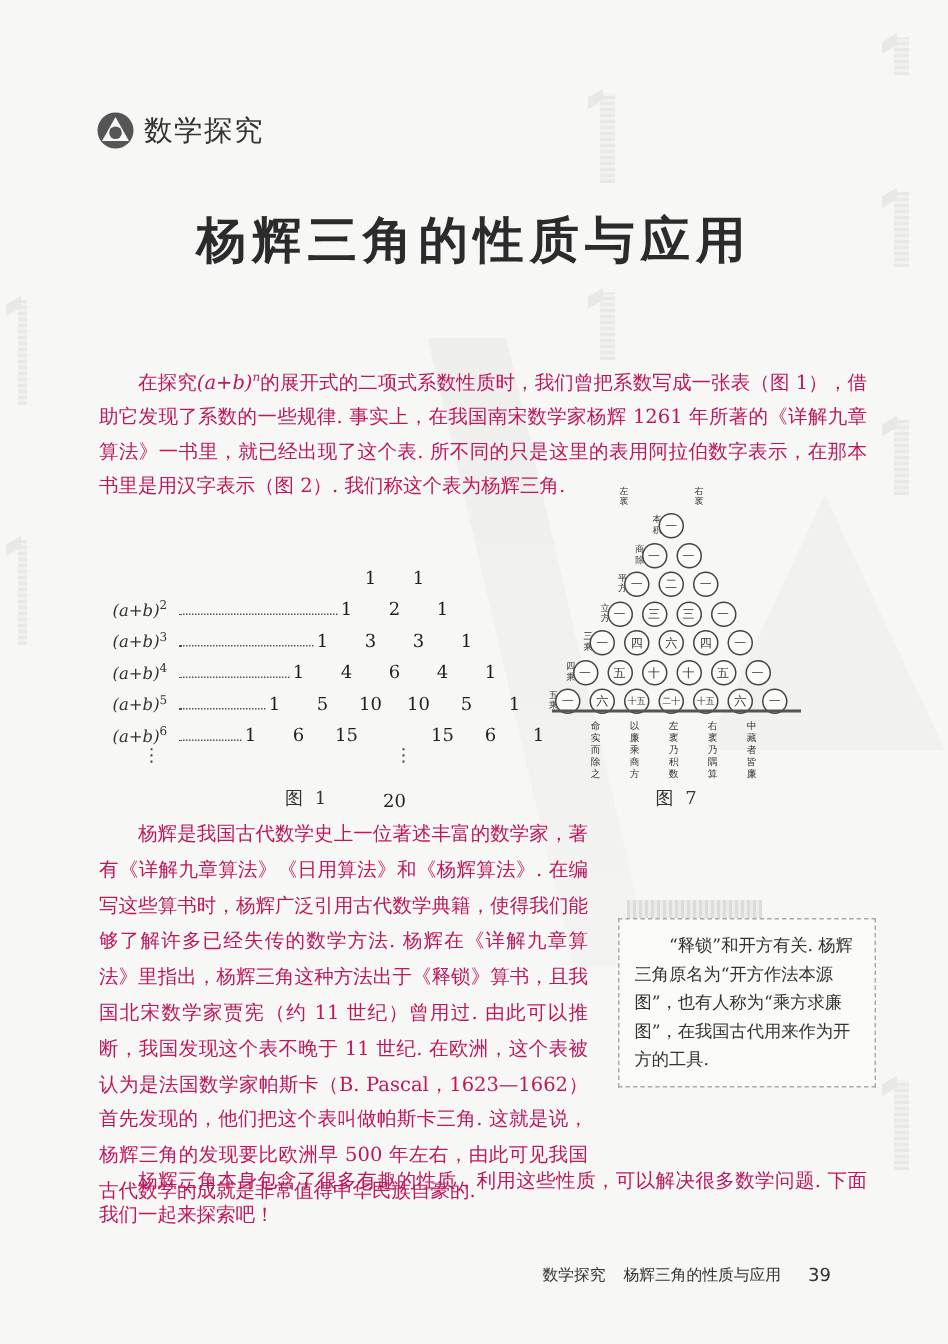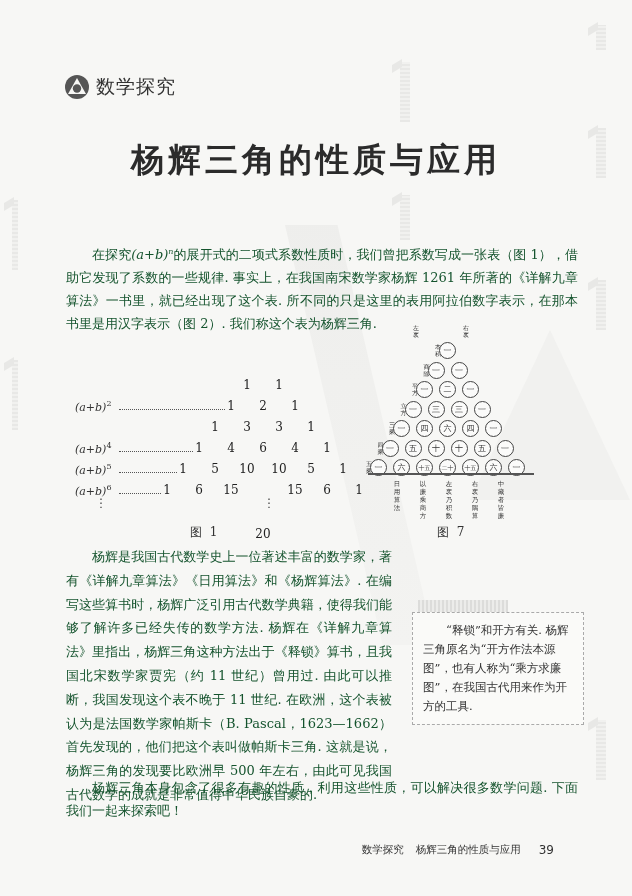--- a/index.html
+++ b/index.html
@@ -31,21 +31,21 @@
   .section-icon { width:26px; height:26px; }
   .section-label { font-family:"DejaVu Sans","Liberation Sans",sans-serif; font-size:19px; color:#333; letter-spacing:1px; }
 
   .title {
     position:absolute; left:0; right:0; top:138px; text-align:center;
     font-family:"DejaVu Sans","Liberation Sans",sans-serif; font-weight:bold;
     font-size:33px; letter-spacing:4px; color:#2b2b2b;
   }
 
   .para {
-    position:absolute; font-size:13px; line-height:23px; color:#14532d;
+    position:absolute; font-size:13px; line-height:23px; color:#be185d;
     text-indent: 2em; text-align: justify;
   }
   .p1 { left:66px; top:240px; width:512px; }
   .p2 { left:66px; top:545px; width:326px; line-height:23.8px; }
   .p3 { left:66px; top:776px; width:512px; }
   .math { font-style: italic; }
   sup { font-size: 8px; }
 
   
   .fig1 { position:absolute; left:75px; top:375px; width:290px; height:145px; font-size:12px; }
@@ -114,20 +114,24 @@
   <div class="fig1" id="fig1">
       <span class="fig1-num" style="top: 0px; left: 160px;">1</span>
       <span class="fig1-num" style="top: 0px; left: 192px;">1</span>
       <div class="fig1-row" style="top: 21px;">
         <span class="fig1-label">(a+b)<sup>2</sup></span>
         <span class="fig1-dots" style="width: 106px;"></span>
       </div>
       <span class="fig1-num" style="top: 21px; left: 144px;">1</span>
       <span class="fig1-num" style="top: 21px; left: 176px;">2</span>
       <span class="fig1-num" style="top: 21px; left: 208px;">1</span>
+      <div class="fig1-row" style="top: 42px;">
+        <span class="fig1-label">(a+b)<sup>3</sup></span>
+        <span class="fig1-dots" style="width: 90px;"></span>
+      </div>
       <span class="fig1-num" style="top: 42px; left: 128px;">1</span>
       <span class="fig1-num" style="top: 42px; left: 160px;">3</span>
       <span class="fig1-num" style="top: 42px; left: 192px;">3</span>
       <span class="fig1-num" style="top: 42px; left: 224px;">1</span>
       <div class="fig1-row" style="top: 63px;">
         <span class="fig1-label">(a+b)<sup>4</sup></span>
         <span class="fig1-dots" style="width: 74px;"></span>
       </div>
       <span class="fig1-num" style="top: 63px; left: 112px;">1</span>
       <span class="fig1-num" style="top: 63px; left: 144px;">4</span>
@@ -192,21 +196,21 @@
       <div class="fig2-circle" style="left: 141.5px; top: 121.5px; font-size: 8px;">一</div>
       <div class="fig2-lbl" style="left: 10px; top: 142px;">五乘</div>
       <div class="fig2-circle" style="left: 15px; top: 141px; font-size: 8px;">一</div>
       <div class="fig2-circle" style="left: 38px; top: 141px; font-size: 8px;">六</div>
       <div class="fig2-circle" style="left: 61px; top: 141px; font-size: 6px;">十五</div>
       <div class="fig2-circle" style="left: 84px; top: 141px; font-size: 6px;">二十</div>
       <div class="fig2-circle" style="left: 107px; top: 141px; font-size: 6px;">十五</div>
       <div class="fig2-circle" style="left: 130px; top: 141px; font-size: 8px;">六</div>
       <div class="fig2-circle" style="left: 153px; top: 141px; font-size: 8px;">一</div>
       <div class="fig2-line"></div>
-      <div class="fig2-bottom" style="left: 38px;">日用算法</div>
+      <div class="fig2-bottom" style="left: 38px;">命实而除之</div>
       <div class="fig2-bottom" style="left: 64px;">以廉乘商方</div>
       <div class="fig2-bottom" style="left: 90px;">左衺乃积数</div>
       <div class="fig2-bottom" style="left: 116px;">右衺乃隅算</div>
       <div class="fig2-bottom" style="left: 142px;">中藏者皆廉</div>
     </div>
   <div class="fig-caption" style="left:437px;top:524px;">图 7</div>
 
   <div class="para p2">杨辉是我国古代数学史上一位著述丰富的数学家，著有《详解九章算法》《日用算法》和《杨辉算法》. 在编写这些算书时，杨辉广泛引用古代数学典籍，使得我们能够了解许多已经失传的数学方法. 杨辉在《详解九章算法》里指出，杨辉三角这种方法出于《释锁》算书，且我国北宋数学家贾宪（约 11 世纪）曾用过. 由此可以推断，我国发现这个表不晚于 11 世纪. 在欧洲，这个表被认为是法国数学家帕斯卡（B. Pascal，1623—1662）首先发现的，他们把这个表叫做帕斯卡三角. 这就是说，杨辉三角的发现要比欧洲早 500 年左右，由此可见我国古代数学的成就是非常值得中华民族自豪的.</div>
 
   <div class="note-tab"></div>

